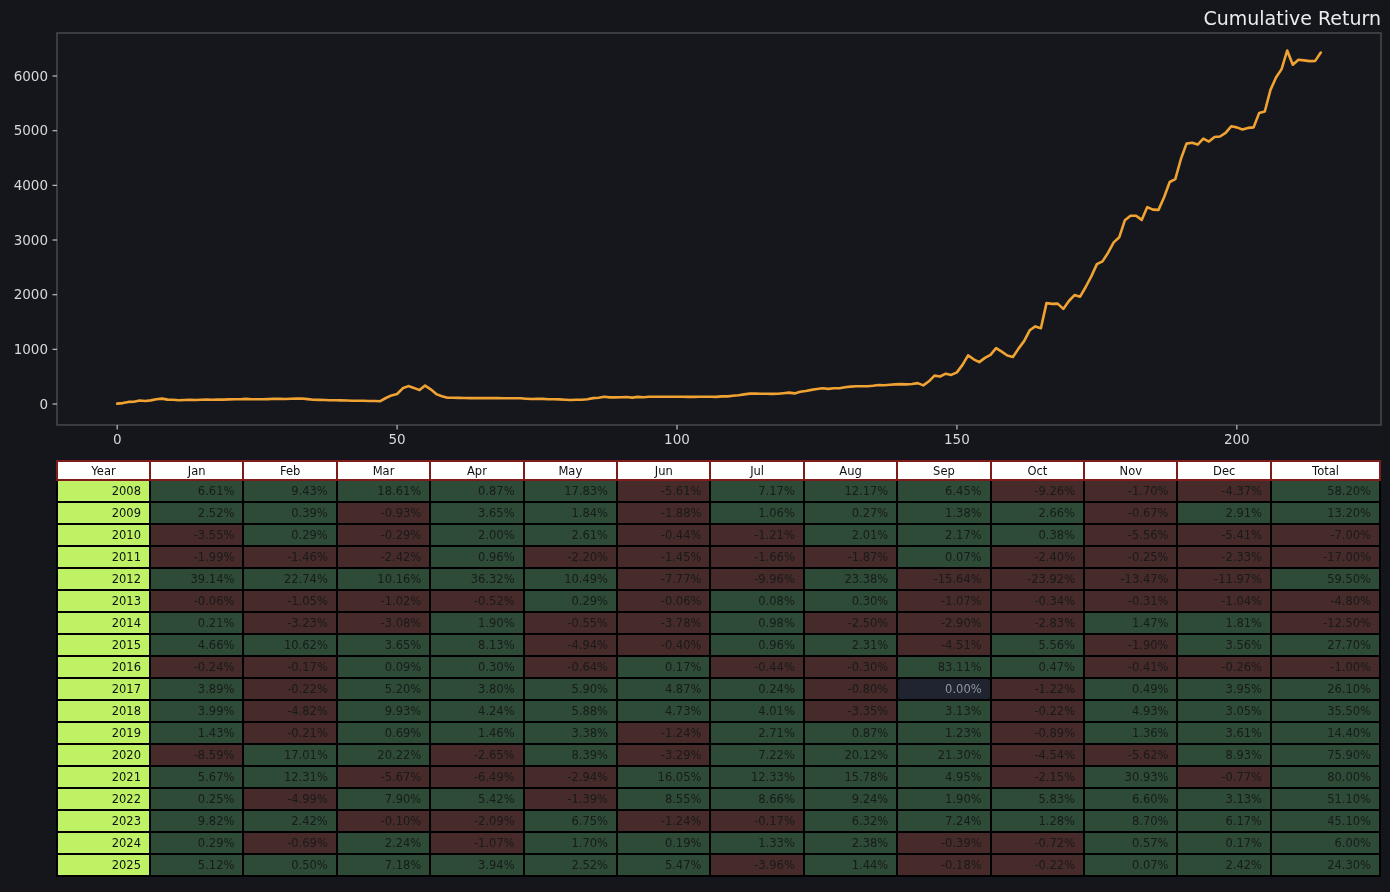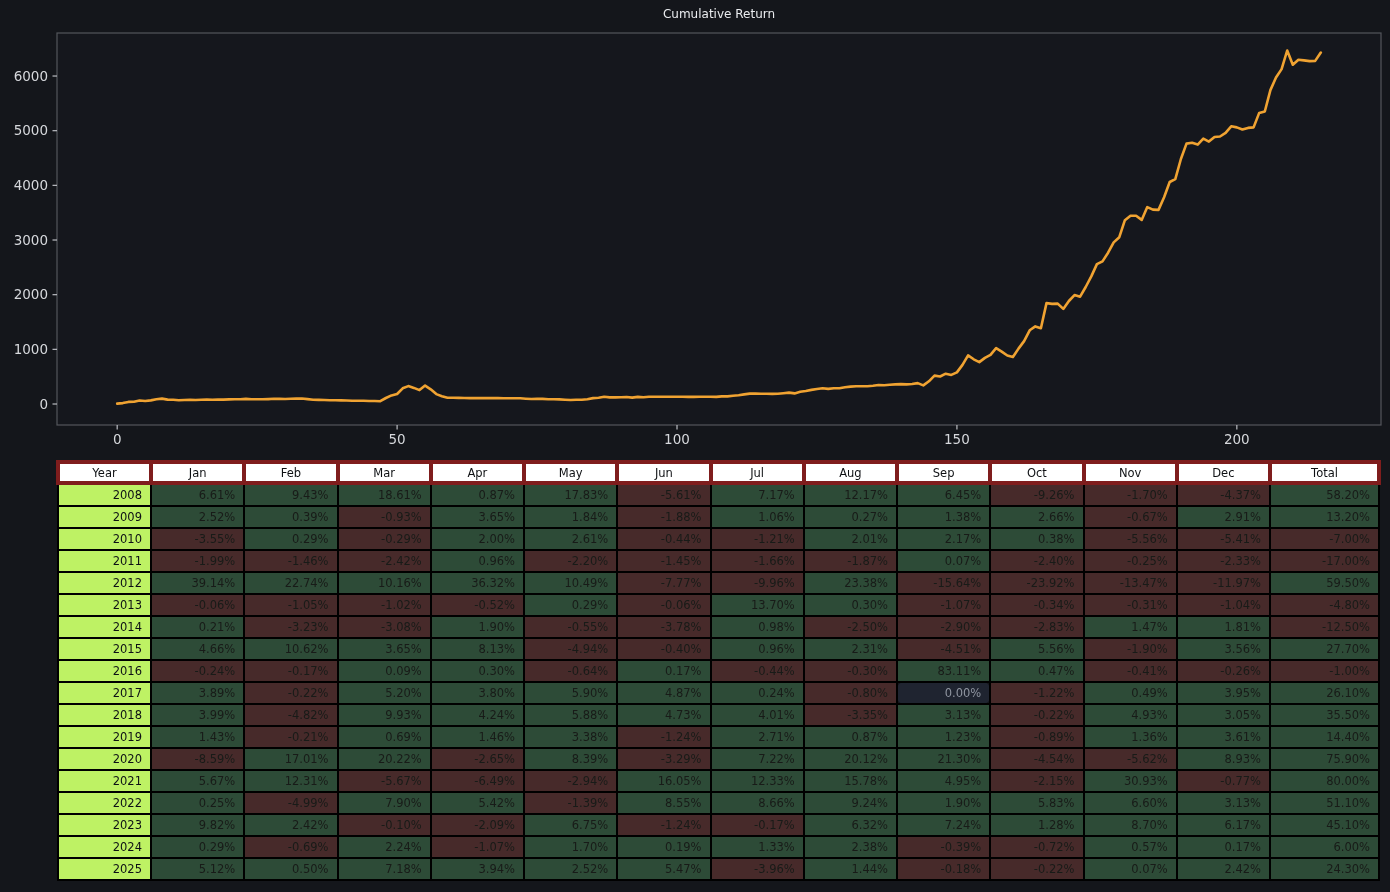--- a/index.html
+++ b/index.html
@@ -3,31 +3,31 @@
 <meta charset="utf-8">
 <style>
   html,body{margin:0;padding:0;}
   body{
     width:1390px;height:892px;position:relative;overflow:hidden;
     background:#14161b;
     font-family:"DejaVu Sans", sans-serif;
   }
   .chart-title{
     position:absolute;top:7px;left:57px;width:1324px;
-    text-align:center;color:#eaecef;font-size:12px;
+    text-align:right;color:#eaecef;font-size:19px;
   }
   #chart-svg{position:absolute;left:0;top:0;display:block;}
   .tick-label{fill:#d6d8dc;font-size:13.5px;font-family:"DejaVu Sans",sans-serif;}
   .table-wrap{position:absolute;left:56px;top:460px;}
   table{border-collapse:collapse;table-layout:fixed;width:1325px;font-size:11.5px;}
   col.c-year{width:93px;}
   col.c-total{width:109px;}
   th{
     background:#ffffff;color:#0e1013;font-weight:normal;
-    height:17px;border:4px solid #7f1d1d;text-align:center;padding:0;
+    height:17px;border:2px solid #7f1d1d;text-align:center;padding:0;
   }
   td{
     height:20px;border:2px solid #000;text-align:right;
     padding:0 8px 0 0;color:#181b18;white-space:nowrap;
   }
   td.year{background:#bef264;color:#0d1015;}
   td.pos{background:#2d4b37;}
   td.neg{background:#472a2a;}
   td.zero{background:#1f2430;color:#8f95a0;border-radius:7px;}
 </style>
@@ -183,21 +183,21 @@
           <td class="pos">59.50%</td>
         </tr>
         <tr>
           <td class="year">2013</td>
           <td class="neg">-0.06%</td>
           <td class="neg">-1.05%</td>
           <td class="neg">-1.02%</td>
           <td class="neg">-0.52%</td>
           <td class="pos">0.29%</td>
           <td class="neg">-0.06%</td>
-          <td class="pos">13.70%</td>
+          <td class="pos">0.08%</td>
           <td class="pos">0.30%</td>
           <td class="neg">-1.07%</td>
           <td class="neg">-0.34%</td>
           <td class="neg">-0.31%</td>
           <td class="neg">-1.04%</td>
           <td class="neg">-4.80%</td>
         </tr>
         <tr>
           <td class="year">2014</td>
           <td class="pos">0.21%</td>

